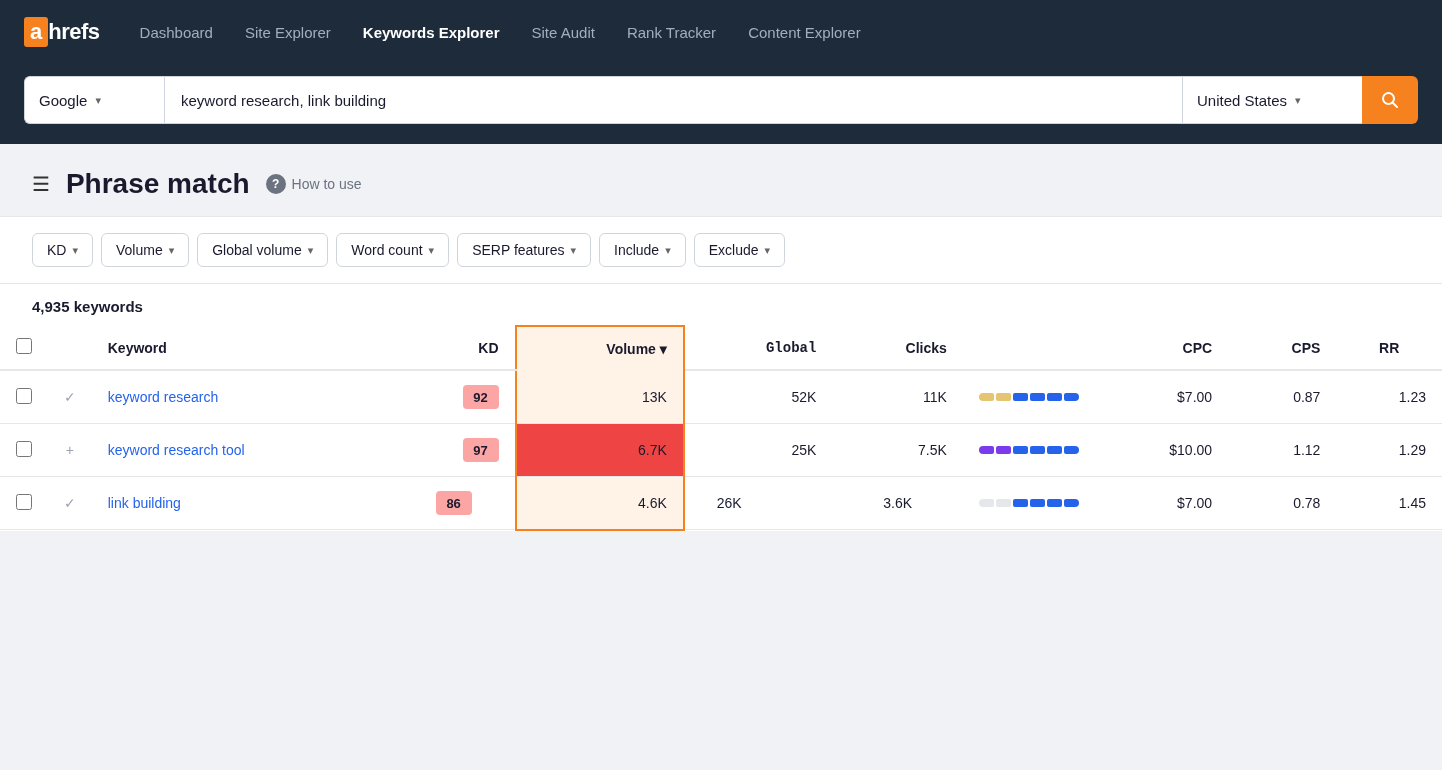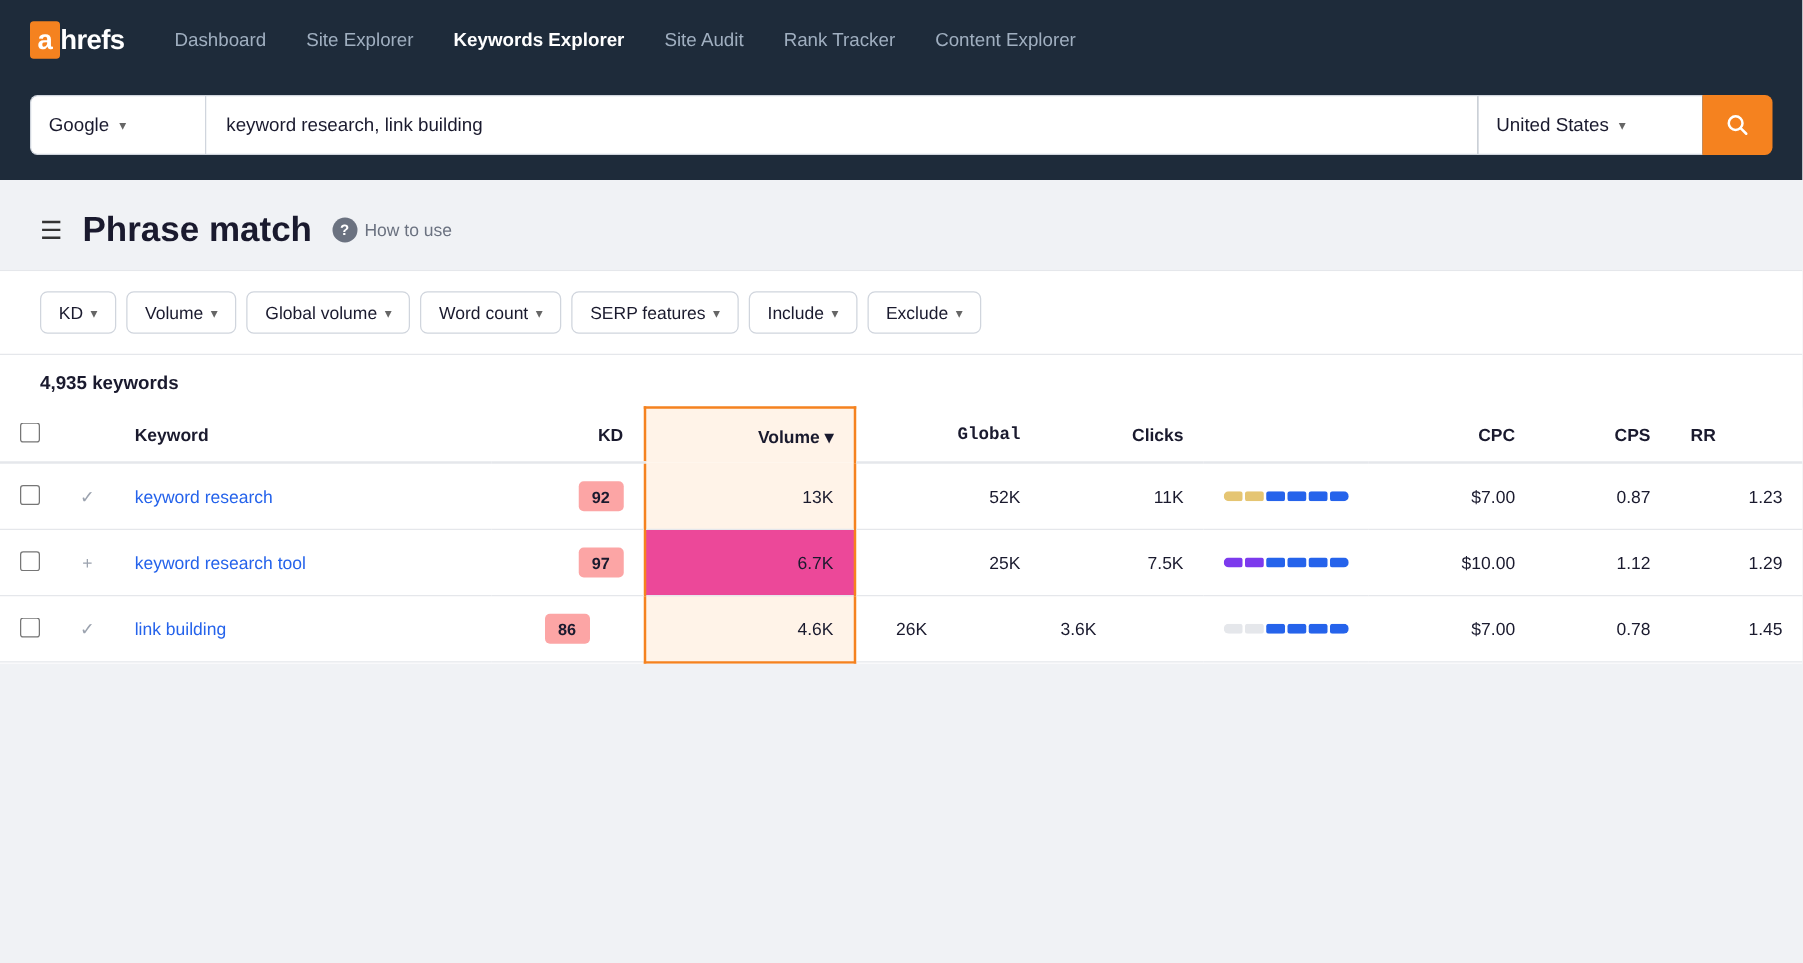--- a/index.html
+++ b/index.html
@@ -364,21 +364,21 @@
           </th>
           <th style="width:24px;"></th>
           <th>Keyword</th>
           <th style="text-align:right;">KD</th>
           <th class="volume-col sortable" style="text-align:right; background:#fff3e8; border:2px solid #f5821f; border-bottom:none;">Volume ▾</th>
           <th style="text-align:right;font-family:Liberation Mono, monospace;">Global</th>
           <th style="text-align:right;">Clicks</th>
           <th style="width:110px;"></th>
           <th style="text-align:right;">CPC</th>
           <th style="text-align:right;">CPS</th>
-          <th style="text-align:left;">RR</th>
+          <th style="text-align:center;">RR</th>
         </tr>
       </thead>
       <tbody id="table-body">
       <tr>
             <td class="checkbox-cell"><input type="checkbox" style=""></td>
             <td class="action-cell" style="color: rgb(156, 163, 175); text-align: center;">✓</td>
             <td><a class="keyword-link" href="#">keyword research</a></td>
             <td style="text-align: right;"><span class="kd-badge">92</span></td>
             <td class="volume-col" style="text-align: right; background: rgb(255, 243, 232); border-left: 2px solid rgb(245, 130, 31); border-right: 2px solid rgb(245, 130, 31);">13K</td>
             <td style="text-align: right;">52K</td>
@@ -395,21 +395,21 @@
             </td>
             <td style="text-align: right;">$7.00</td>
             <td style="text-align: right;">0.87</td>
             <td style="text-align: right;">1.23</td>
           </tr>
           <tr>
             <td class="checkbox-cell"><input type="checkbox" style=""></td>
             <td class="action-cell" style="color: rgb(156, 163, 175); text-align: center;">+</td>
             <td><a class="keyword-link" href="#">keyword research tool</a></td>
             <td style="text-align: right;"><span class="kd-badge">97</span></td>
-            <td class="volume-col" style="text-align: right; background: #ec4899; border-left: 2px solid rgb(245, 130, 31); border-right: 2px solid rgb(245, 130, 31);">6.7K</td>
+            <td class="volume-col" style="text-align: right; background: #ef4444; border-left: 2px solid rgb(245, 130, 31); border-right: 2px solid rgb(245, 130, 31);">6.7K</td>
             <td style="text-align: right;">25K</td>
             <td style="text-align: right;">7.5K</td>
             <td>
               <div class="traffic-bar">
                 <div class="bar-seg" style="background: rgb(124, 58, 237); flex: 1 1 0%;"></div>
                 <div class="bar-seg" style="background: rgb(124, 58, 237); flex: 1 1 0%;"></div>
                 <div class="bar-seg" style="background: rgb(37, 99, 235); flex: 1 1 0%;"></div>
                 <div class="bar-seg" style="background: rgb(37, 99, 235); flex: 1 1 0%;"></div>
                 <div class="bar-seg" style="background: rgb(37, 99, 235); flex: 1 1 0%;"></div>
                 <div class="bar-seg" style="background: rgb(37, 99, 235); flex: 1 1 0%;"></div>
@@ -419,21 +419,21 @@
             <td style="text-align: right;">1.12</td>
             <td style="text-align: right;">1.29</td>
           </tr>
           <tr>
             <td class="checkbox-cell"><input type="checkbox" style=""></td>
             <td class="action-cell" style="color: rgb(156, 163, 175); text-align: center;">✓</td>
             <td><a class="keyword-link" href="#">link building</a></td>
             <td style="text-align: center;"><span class="kd-badge">86</span></td>
             <td class="volume-col" style="text-align: right; background: rgb(255, 243, 232); border-bottom: 2px solid rgb(245, 130, 31); border-left: 2px solid rgb(245, 130, 31); border-right: 2px solid rgb(245, 130, 31);">4.6K</td>
             <td style="text-align: left; padding-left: 32px;">26K</td>
-            <td style="text-align: left;">3.6K</td>
+            <td style="text-align: center;">3.6K</td>
             <td>
               <div class="traffic-bar">
                 <div class="bar-seg" style="background: rgb(229, 231, 235); flex: 1 1 0%;"></div>
                 <div class="bar-seg" style="background: rgb(229, 231, 235); flex: 1 1 0%;"></div>
                 <div class="bar-seg" style="background: rgb(37, 99, 235); flex: 1 1 0%;"></div>
                 <div class="bar-seg" style="background: rgb(37, 99, 235); flex: 1 1 0%;"></div>
                 <div class="bar-seg" style="background: rgb(37, 99, 235); flex: 1 1 0%;"></div>
                 <div class="bar-seg" style="background: rgb(37, 99, 235); flex: 1 1 0%;"></div>
               </div>
             </td>

